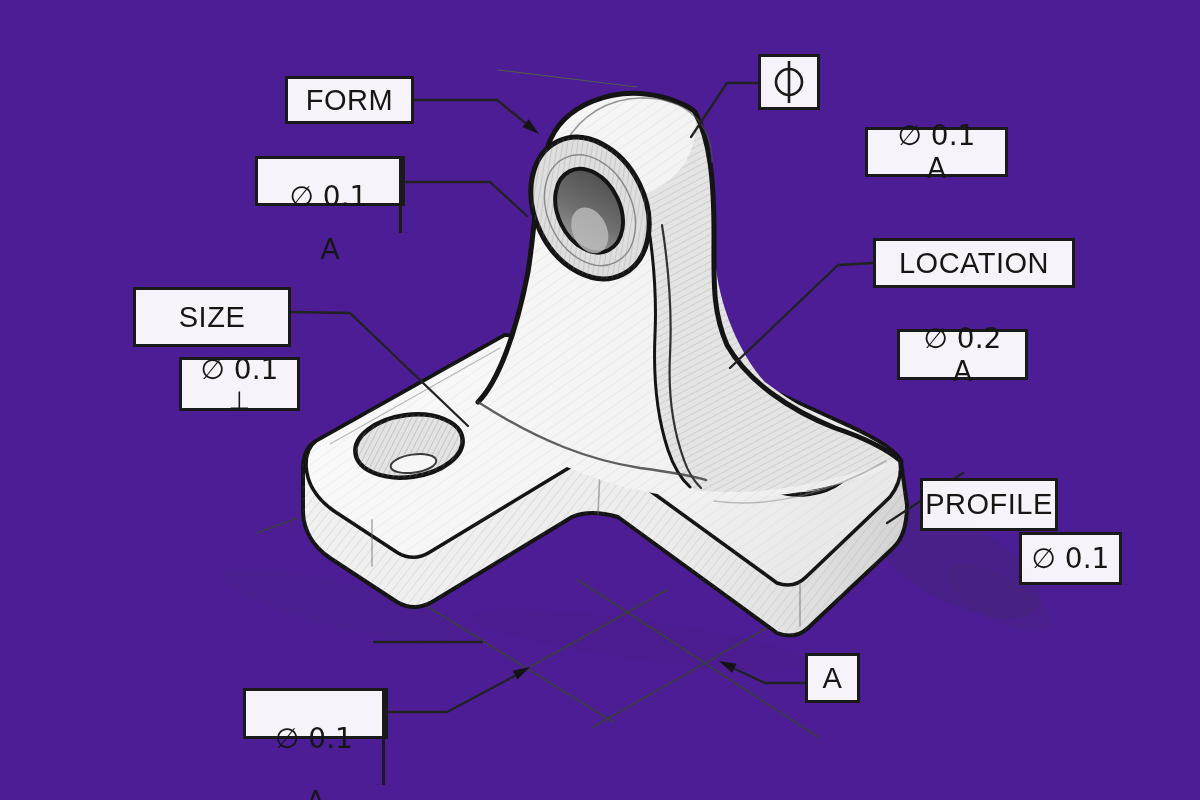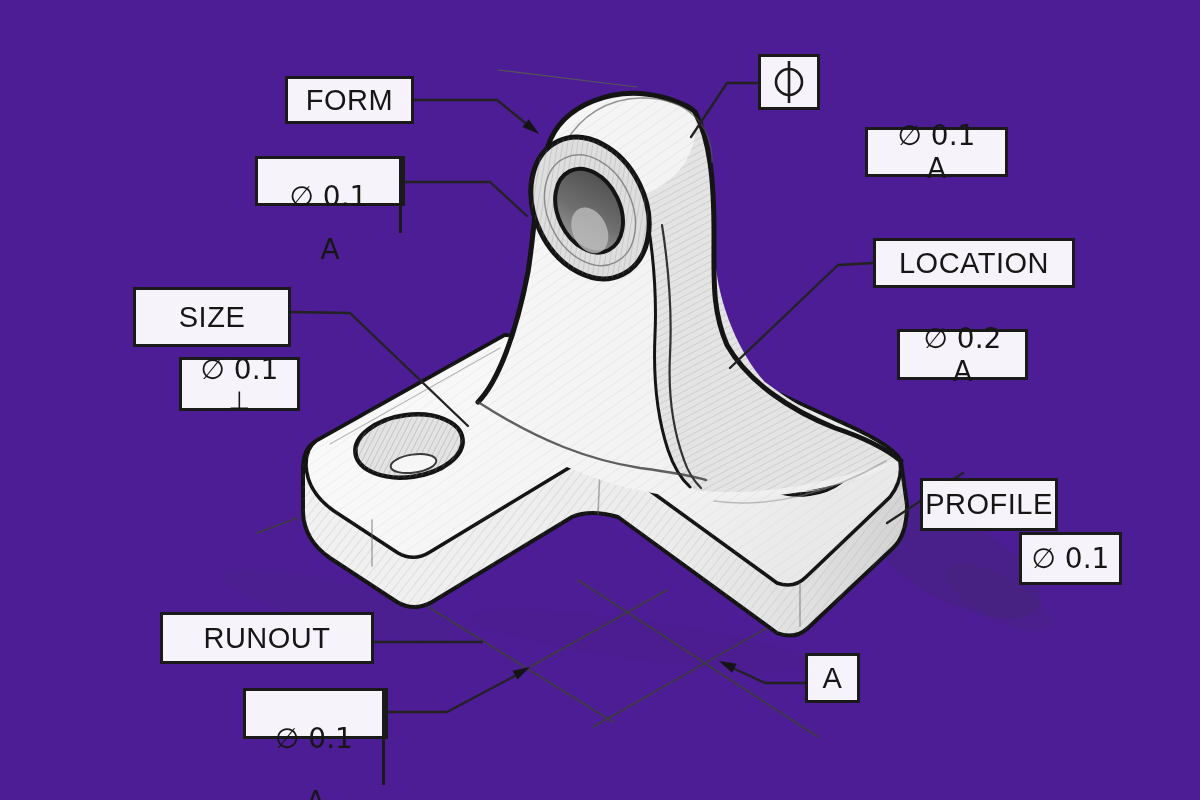--- a/index.html
+++ b/index.html
@@ -202,23 +202,20 @@
 
   <div class="box" style="left:920px;top:454px;width:138px;height:53px;margin-top:24px;">
     <span>PROFILE</span>
   </div>
   <div class="box fcf" style="left:1019px;top:532px;width:103px;height:53px;">
     <div class="cells" style="justify-content:center;">
       <span class="cell">∅ 0.1</span>
     </div>
   </div>
 
-  <div class="box" style="left:160px;top:612px;width:214px;height:52px;">
-    <span>RUNOUT</span>
-  </div>
   <div class="box fcf divided" style="left:243px;top:688px;width:145px;height:51px;">
     <div class="cells">
       <span class="cell" style="flex:0 0 94px;">∅ 0.1</span>
       <span class="cell">A</span>
     </div>
   </div>
 
   <div class="box" style="left:805px;top:653px;width:55px;height:50px;">
     <span>A</span>
   </div>

